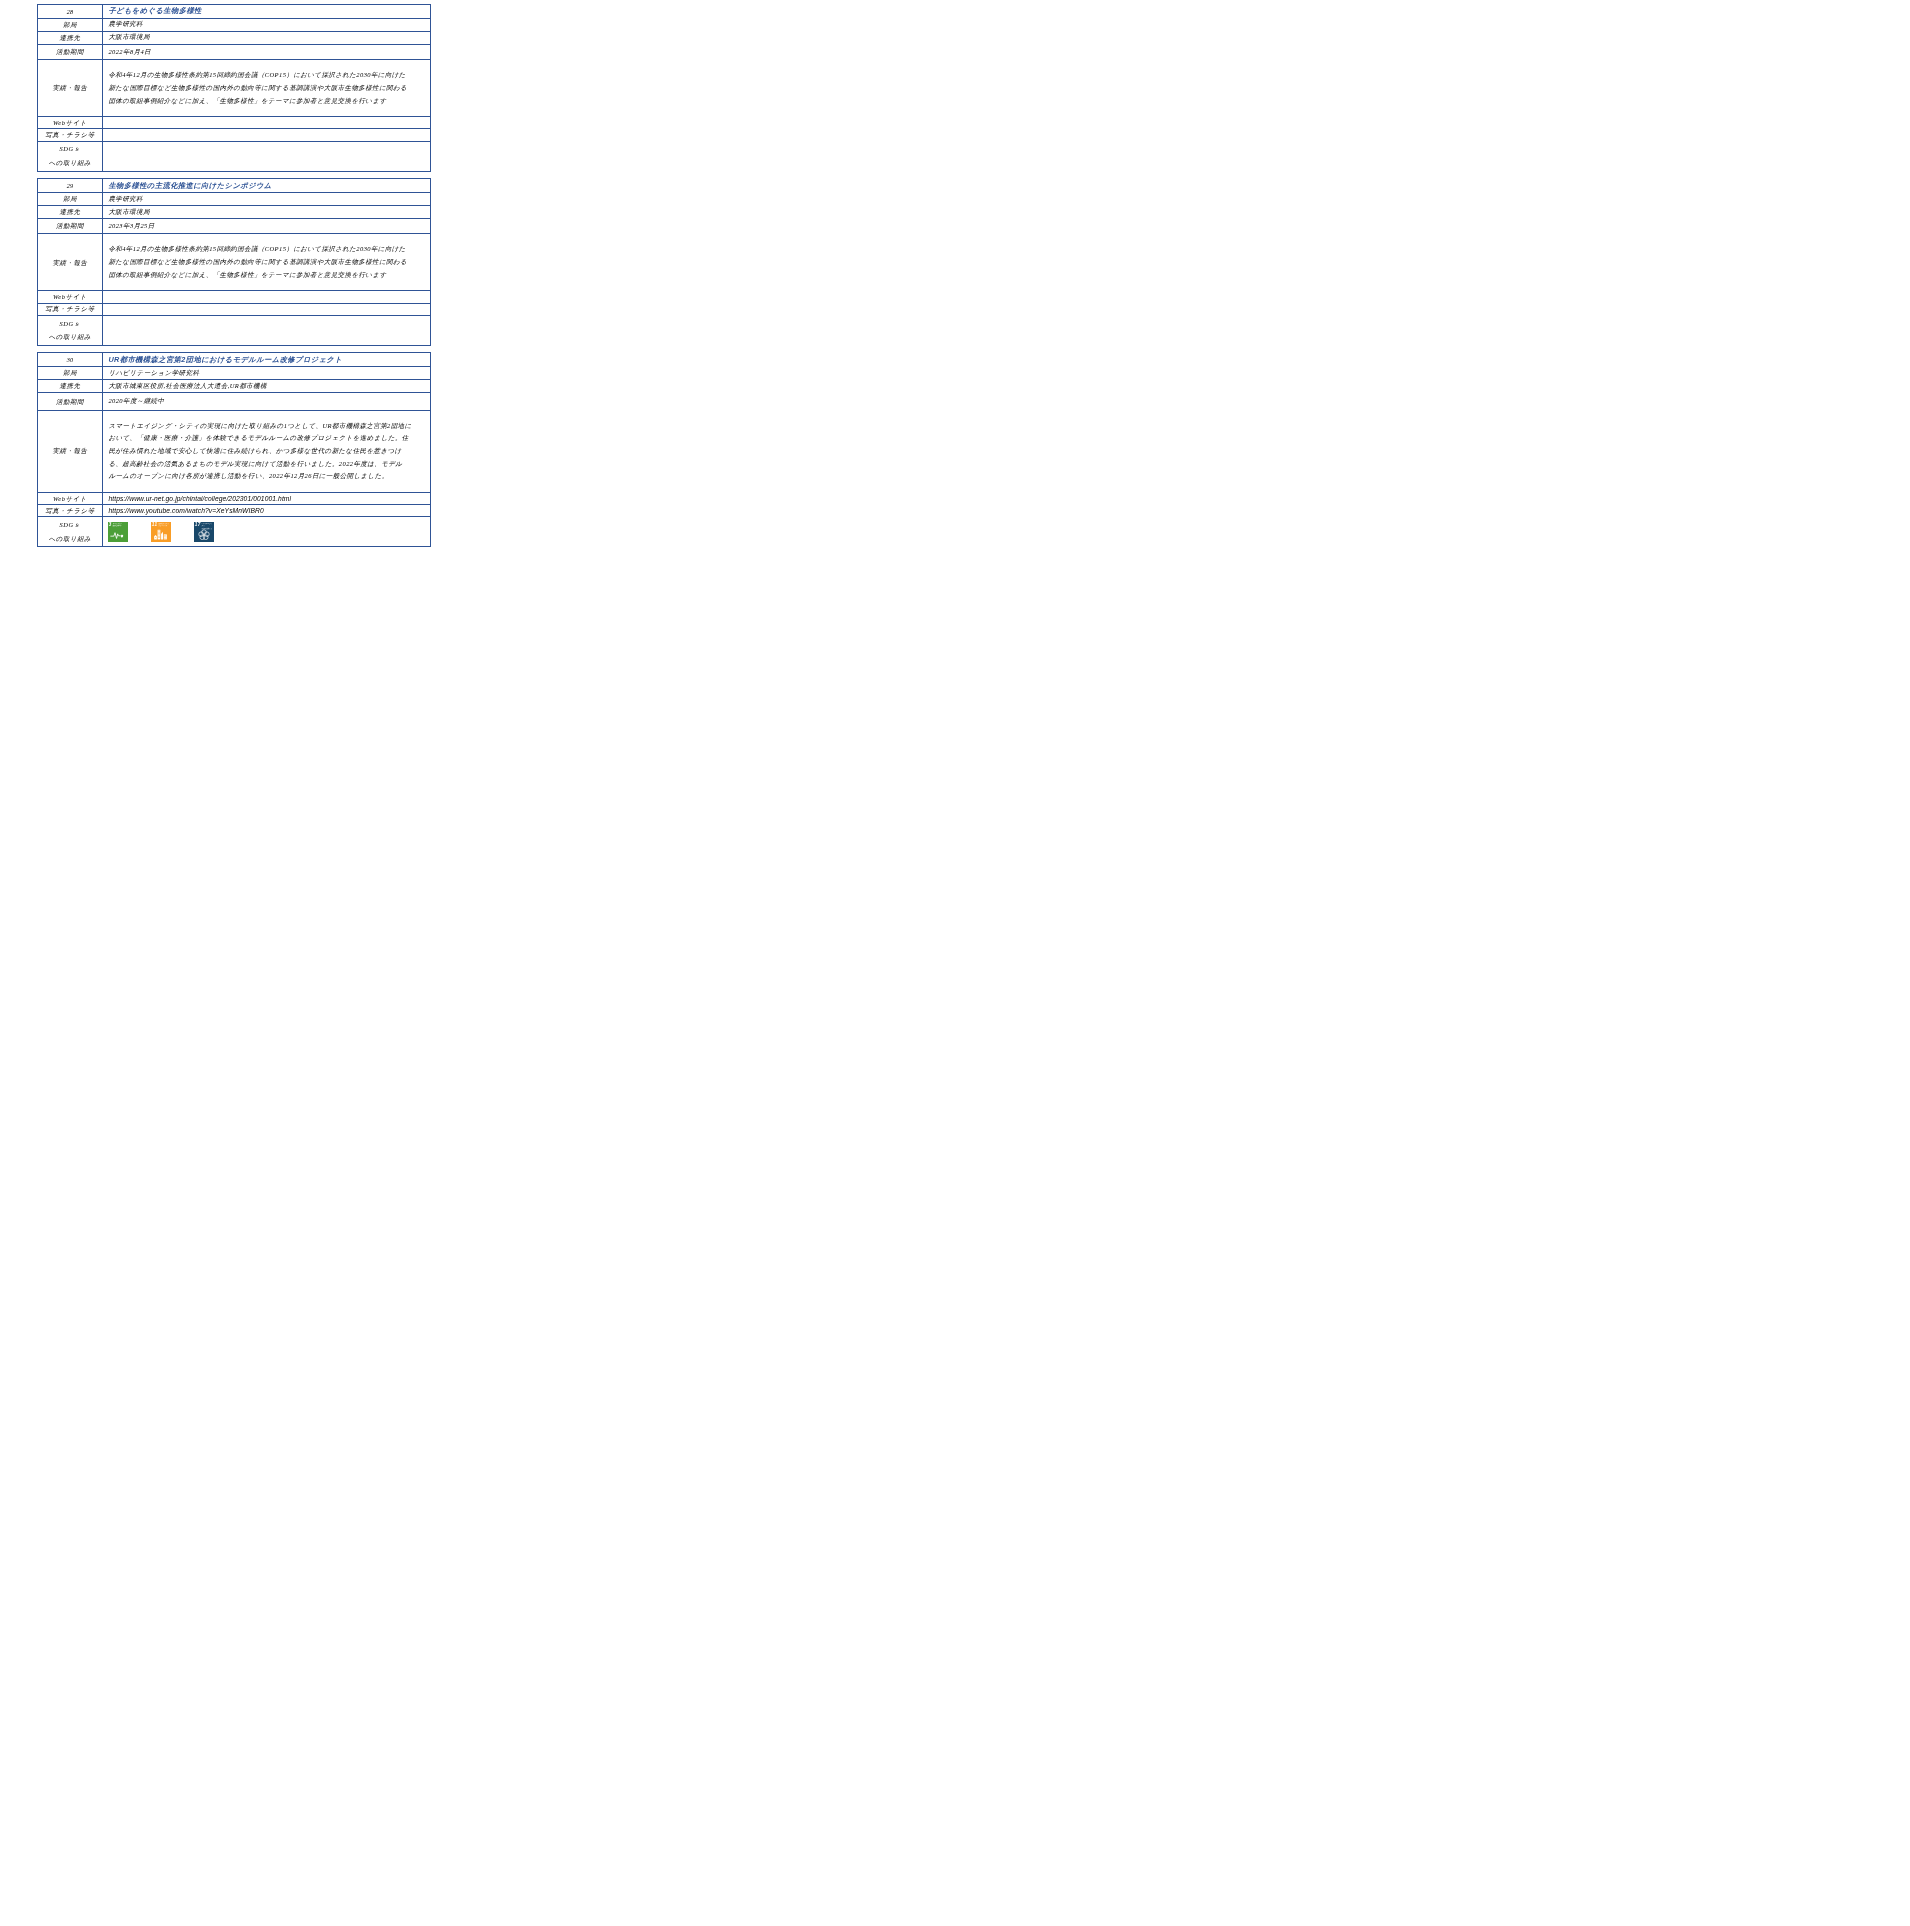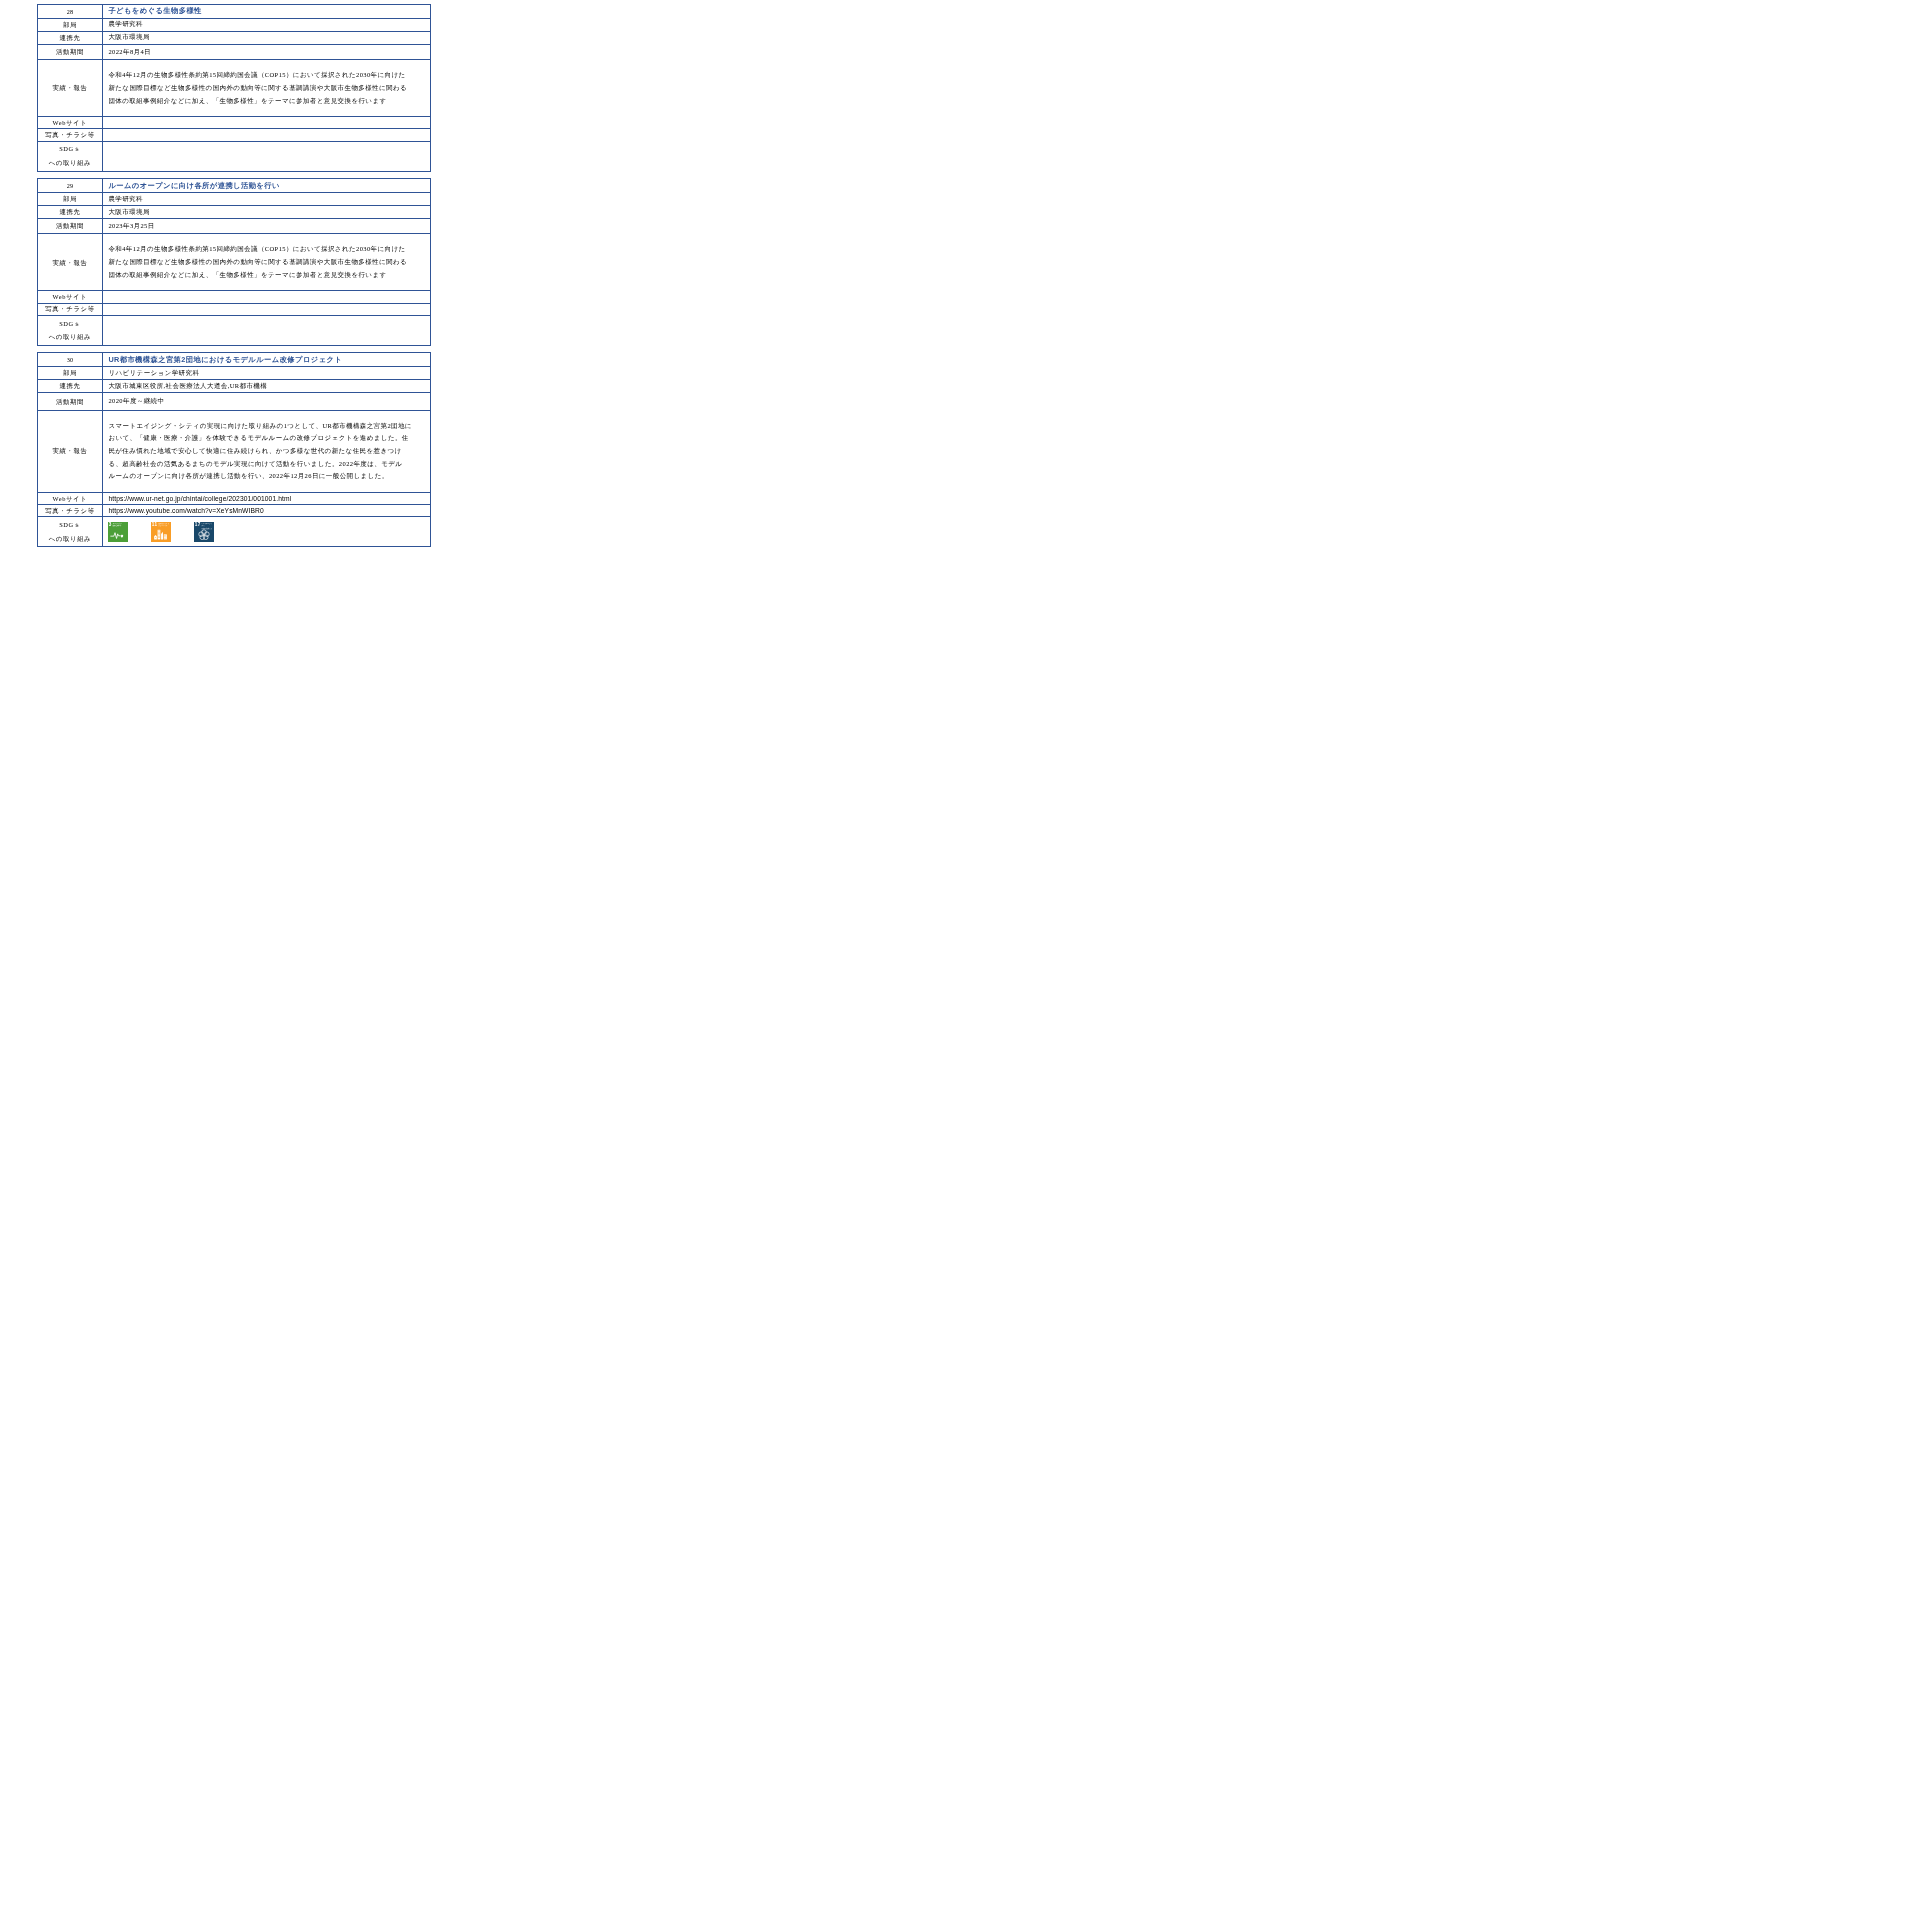--- a/index.html
+++ b/index.html
@@ -13,20 +13,21 @@
     font-family:"Liberation Serif","DejaVu Serif",serif;
     color:#000;
   }
   .page{padding:3.9px 0 0 37px}
 
   .record-table{
     width:394px;
     border:1.2px solid var(--border);
     margin-bottom:6.2px;
     background:#fff;
+    font-style:italic;
   }
   .row{display:flex;border-top:1.2px solid var(--border)}
   .row:first-child{border-top:none}
 
   .lc{
     flex:0 0 65px;
     border-right:1.2px solid var(--border);
     display:flex;align-items:center;justify-content:center;
     text-align:center;
     font-size:6.4px;letter-spacing:0.6px;
@@ -127,21 +128,21 @@
       <div class="lc sdgs-label">SDGｓ
 への取り組み</div>
       <div class="vc"></div>
     </div>
   </section>
 
   <section class="record-table rt-29">
     <div class="row r-header">
       <div class="lc num">29</div>
       <div class="vc">
-          <span class="title">ルームのオープンに向け各所が連携し活動を行い</span>
+          <span class="title">生物多様性の主流化推進に向けたシンポジウム</span>
         </div>
     </div>
     <div class="row r-dept">
       <div class="lc">部局</div>
       <div class="vc">農学研究科</div>
     </div>
     <div class="row r-partner">
       <div class="lc">連携先</div>
       <div class="vc">大阪市環境局</div>
     </div>

